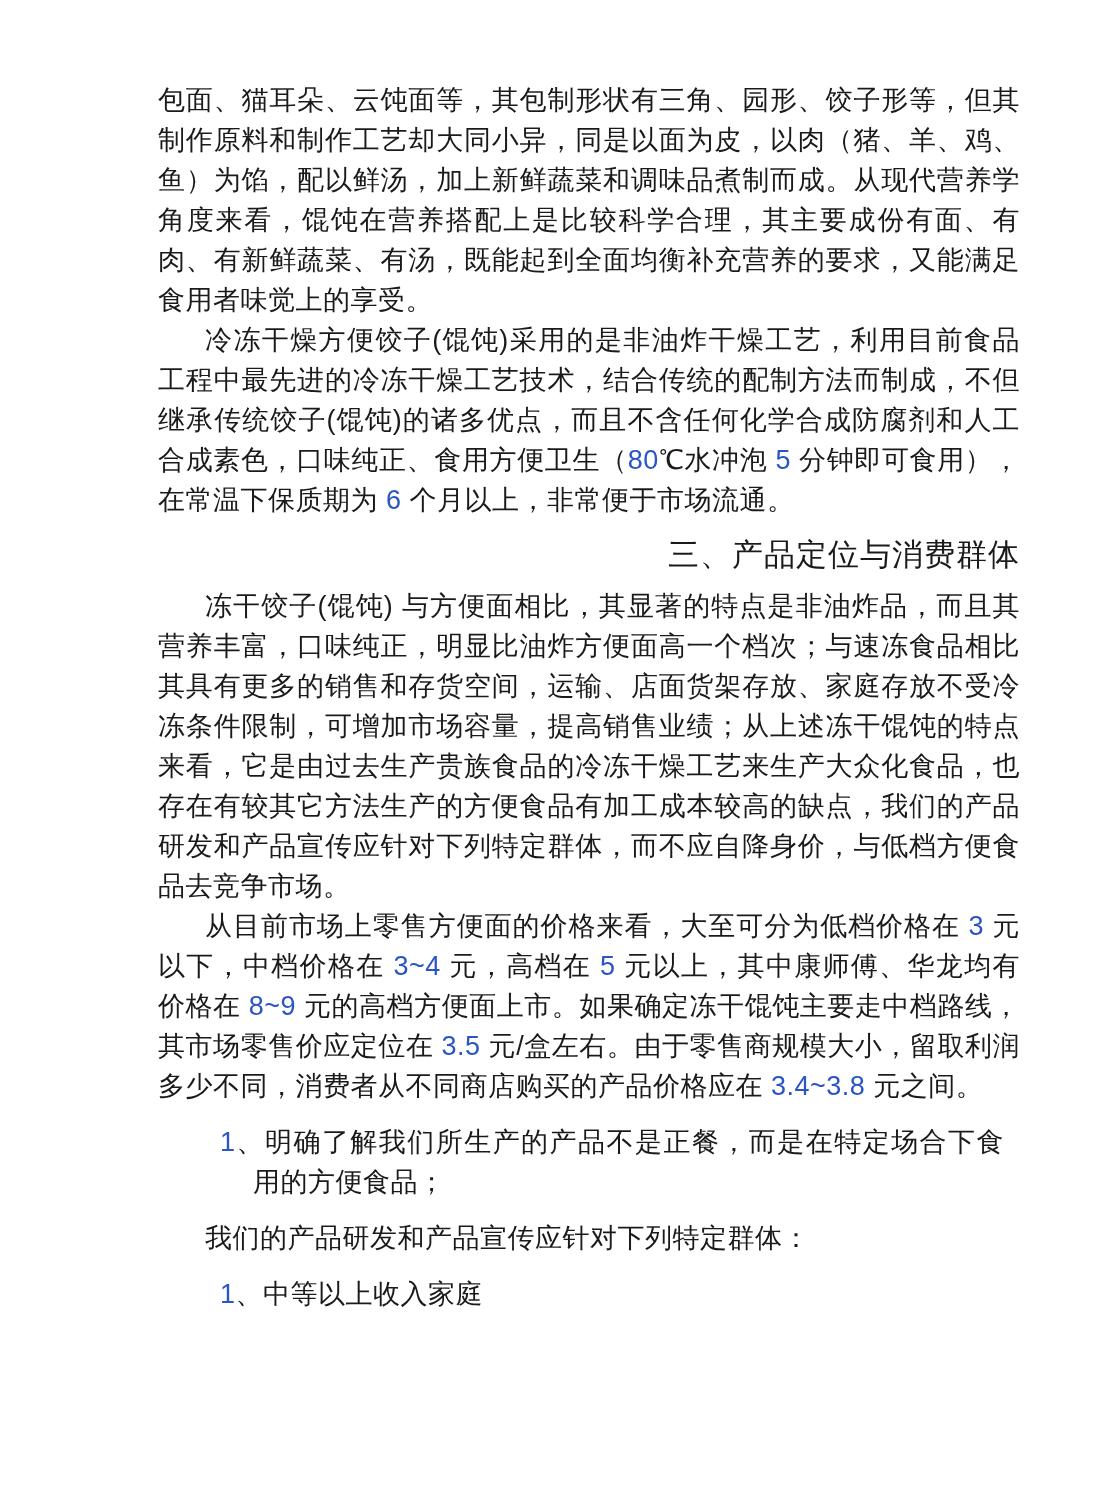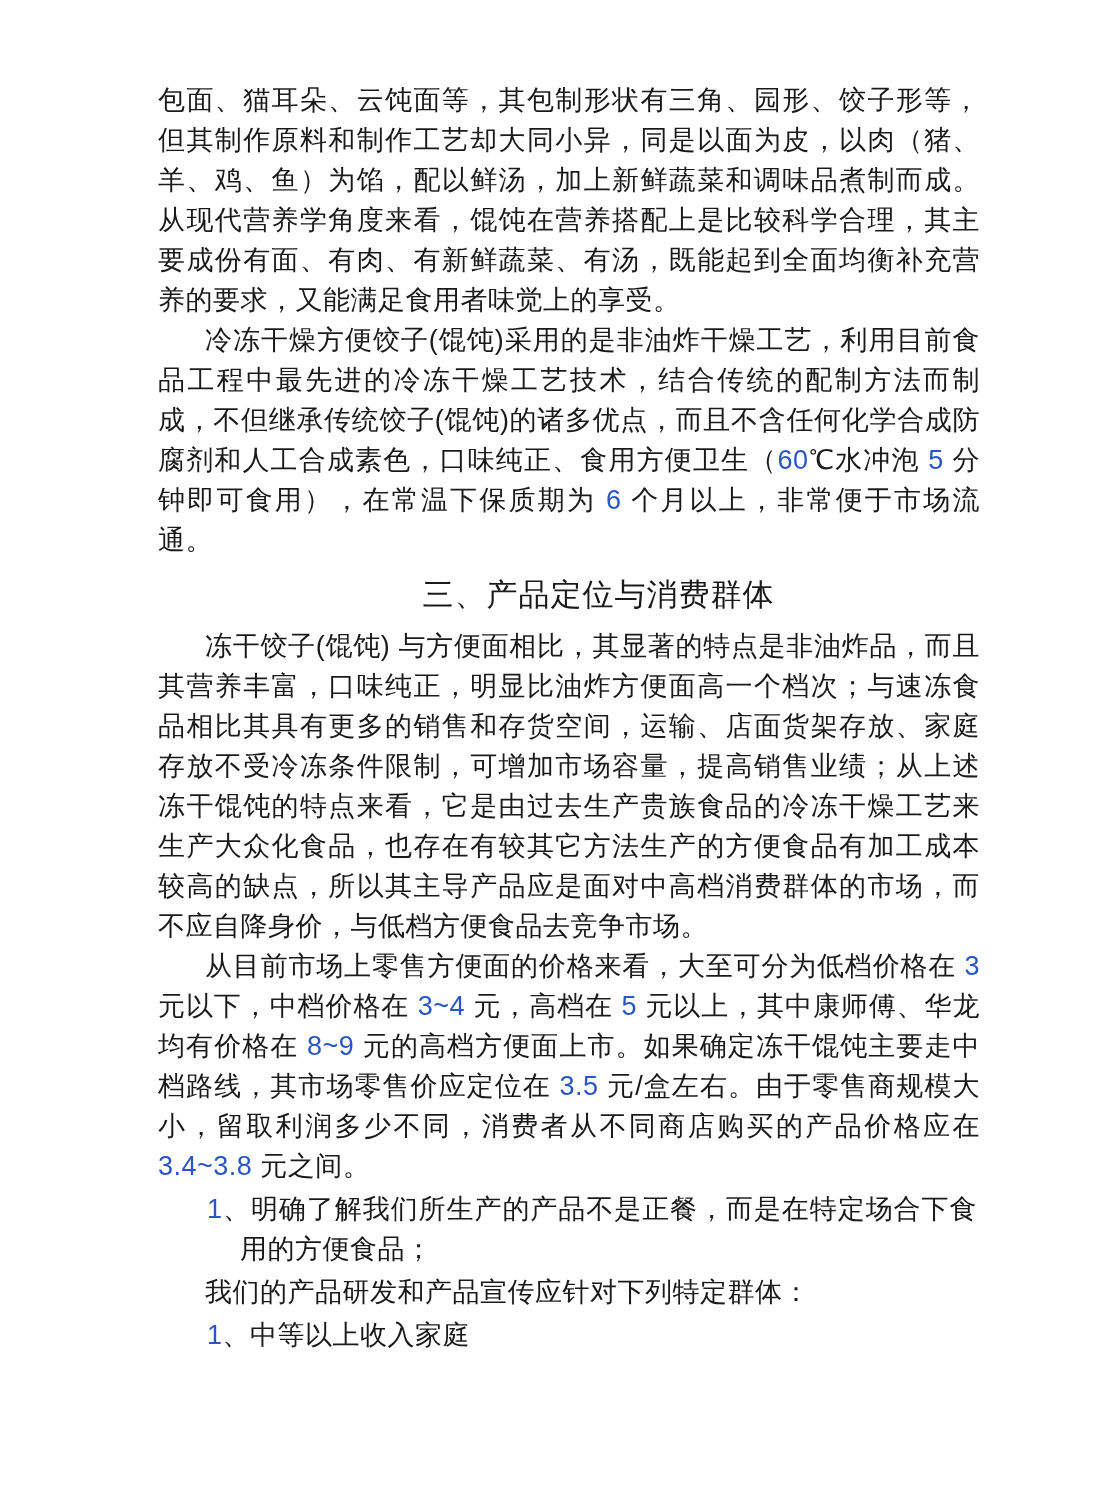--- a/index.html
+++ b/index.html
@@ -10,64 +10,64 @@
   body {
     width: 1100px;
     height: 1512px;
     overflow: hidden;
   }
   .page {
     box-sizing: border-box;
     width: 1100px;
     height: 1148px;
     background: var(--page-bg, #ffffff);
-    padding: 80px 120px 0 158px;
+    padding: 80px 80px 0 158px;
     font-family: "Liberation Sans", sans-serif;
     font-size: 27px;
     line-height: 40px;
     color: var(--text-color, #1a1a1a);
     text-align: justify;
     letter-spacing: 0.5px;
   }
   .para {
     margin: 0;
   }
   .para.indent {
     text-indent: 47px;
   }
   .heading {
     font-size: 31px;
     font-weight: 400;
     line-height: 46px;
     margin: 12px 0 8px 0;
     text-indent: 59px;
-    text-align: center;
+    text-align: right;
     letter-spacing: 1px;
   }
   .li {
-    margin: 3px;
+    margin: 16px;
     padding-left: 79px;
     text-indent: -33px;
   }
   .num {
     color: var(--num-color, #2f55c0);
   }
   .txt, .sep {
     color: inherit;
   }
 </style>
 </head>
 <body>
 
 <div class="page">
   <div id="blocks-top">
       <p class="para"><span class="txt">包面、猫耳朵、云饨面等，其包制形状有三角、园形、饺子形等，但其制作原料和制作工艺却大同小异，同是以面为皮，以肉（猪、羊、鸡、鱼）为馅，配以鲜汤，加上新鲜蔬菜和调味品煮制而成。从现代营养学角度来看，馄饨在营养搭配上是比较科学合理，其主要成份有面、有肉、有新鲜蔬菜、有汤，既能起到全面均衡补充营养的要求，又能满足食用者味觉上的享受。</span></p>
-      <p class="para indent"><span class="txt">冷冻干燥方便饺子(馄饨)采用的是非油炸干燥工艺，利用目前食品工程中最先进的冷冻干燥工艺技术，结合传统的配制方法而制成，不但继承传统饺子(馄饨)的诸多优点，而且不含任何化学合成防腐剂和人工合成素色，口味纯正、食用方便卫生（</span><span class="num">60</span><span class="txt">℃水冲泡 </span><span class="num">5</span><span class="txt"> 分钟即可食用），在常温下保质期为 </span><span class="num">6</span><span class="txt"> 个月以上，非常便于市场流通。</span></p>
+      <p class="para indent"><span class="txt">冷冻干燥方便饺子(馄饨)采用的是非油炸干燥工艺，利用目前食品工程中最先进的冷冻干燥工艺技术，结合传统的配制方法而制成，不但继承传统饺子(馄饨)的诸多优点，而且不含任何化学合成防腐剂和人工合成素色，口味纯正、食用方便卫生（</span><span class="num">80</span><span class="txt">℃水冲泡 </span><span class="num">5</span><span class="txt"> 分钟即可食用），在常温下保质期为 </span><span class="num">6</span><span class="txt"> 个月以上，非常便于市场流通。</span></p>
     </div>
   <h2 class="heading">三、产品定位与消费群体</h2>
   <div id="blocks-bottom">
-      <p class="para indent"><span class="txt">冻干饺子(馄饨) 与方便面相比，其显著的特点是非油炸品，而且其营养丰富，口味纯正，明显比油炸方便面高一个档次；与速冻食品相比其具有更多的销售和存货空间，运输、店面货架存放、家庭存放不受冷冻条件限制，可增加市场容量，提高销售业绩；从上述冻干馄饨的特点来看，它是由过去生产贵族食品的冷冻干燥工艺来生产大众化食品，也存在有较其它方法生产的方便食品有加工成本较高的缺点，所以其主导产品应是面对中高档消费群体的市场，而不应自降身价，与低档方便食品去竞争市场。</span></p>
+      <p class="para indent"><span class="txt">冻干饺子(馄饨) 与方便面相比，其显著的特点是非油炸品，而且其营养丰富，口味纯正，明显比油炸方便面高一个档次；与速冻食品相比其具有更多的销售和存货空间，运输、店面货架存放、家庭存放不受冷冻条件限制，可增加市场容量，提高销售业绩；从上述冻干馄饨的特点来看，它是由过去生产贵族食品的冷冻干燥工艺来生产大众化食品，也存在有较其它方法生产的方便食品有加工成本较高的缺点，我们的产品研发和产品宣传应针对下列特定群体，而不应自降身价，与低档方便食品去竞争市场。</span></p>
       <p class="para indent"><span class="txt">从目前市场上零售方便面的价格来看，大至可分为低档价格在 </span><span class="num">3</span><span class="txt"> 元以下，中档价格在 </span><span class="num">3~4</span><span class="txt"> 元，高档在 </span><span class="num">5</span><span class="txt"> 元以上，其中康师傅、华龙均有价格在 </span><span class="num">8~9</span><span class="txt"> 元的高档方便面上市。如果确定冻干馄饨主要走中档路线，其市场零售价应定位在 </span><span class="num">3.5</span><span class="txt"> 元/盒左右。由于零售商规模大小，留取利润多少不同，消费者从不同商店购买的产品价格应在 </span><span class="num">3.4~3.8</span><span class="txt"> 元之间。</span></p>
       <div class="li"><span class="num">1</span><span class="sep">、</span><span class="txt">明确了解我们所生产的产品不是正餐，而是在特定场合下食用的方便食品；</span></div>
       <p class="para indent"><span class="txt">我们的产品研发和产品宣传应针对下列特定群体：</span></p>
       <div class="li"><span class="num">1</span><span class="sep">、</span><span class="txt">中等以上收入家庭</span></div>
     </div>
 </div>
 
 </body></html>

